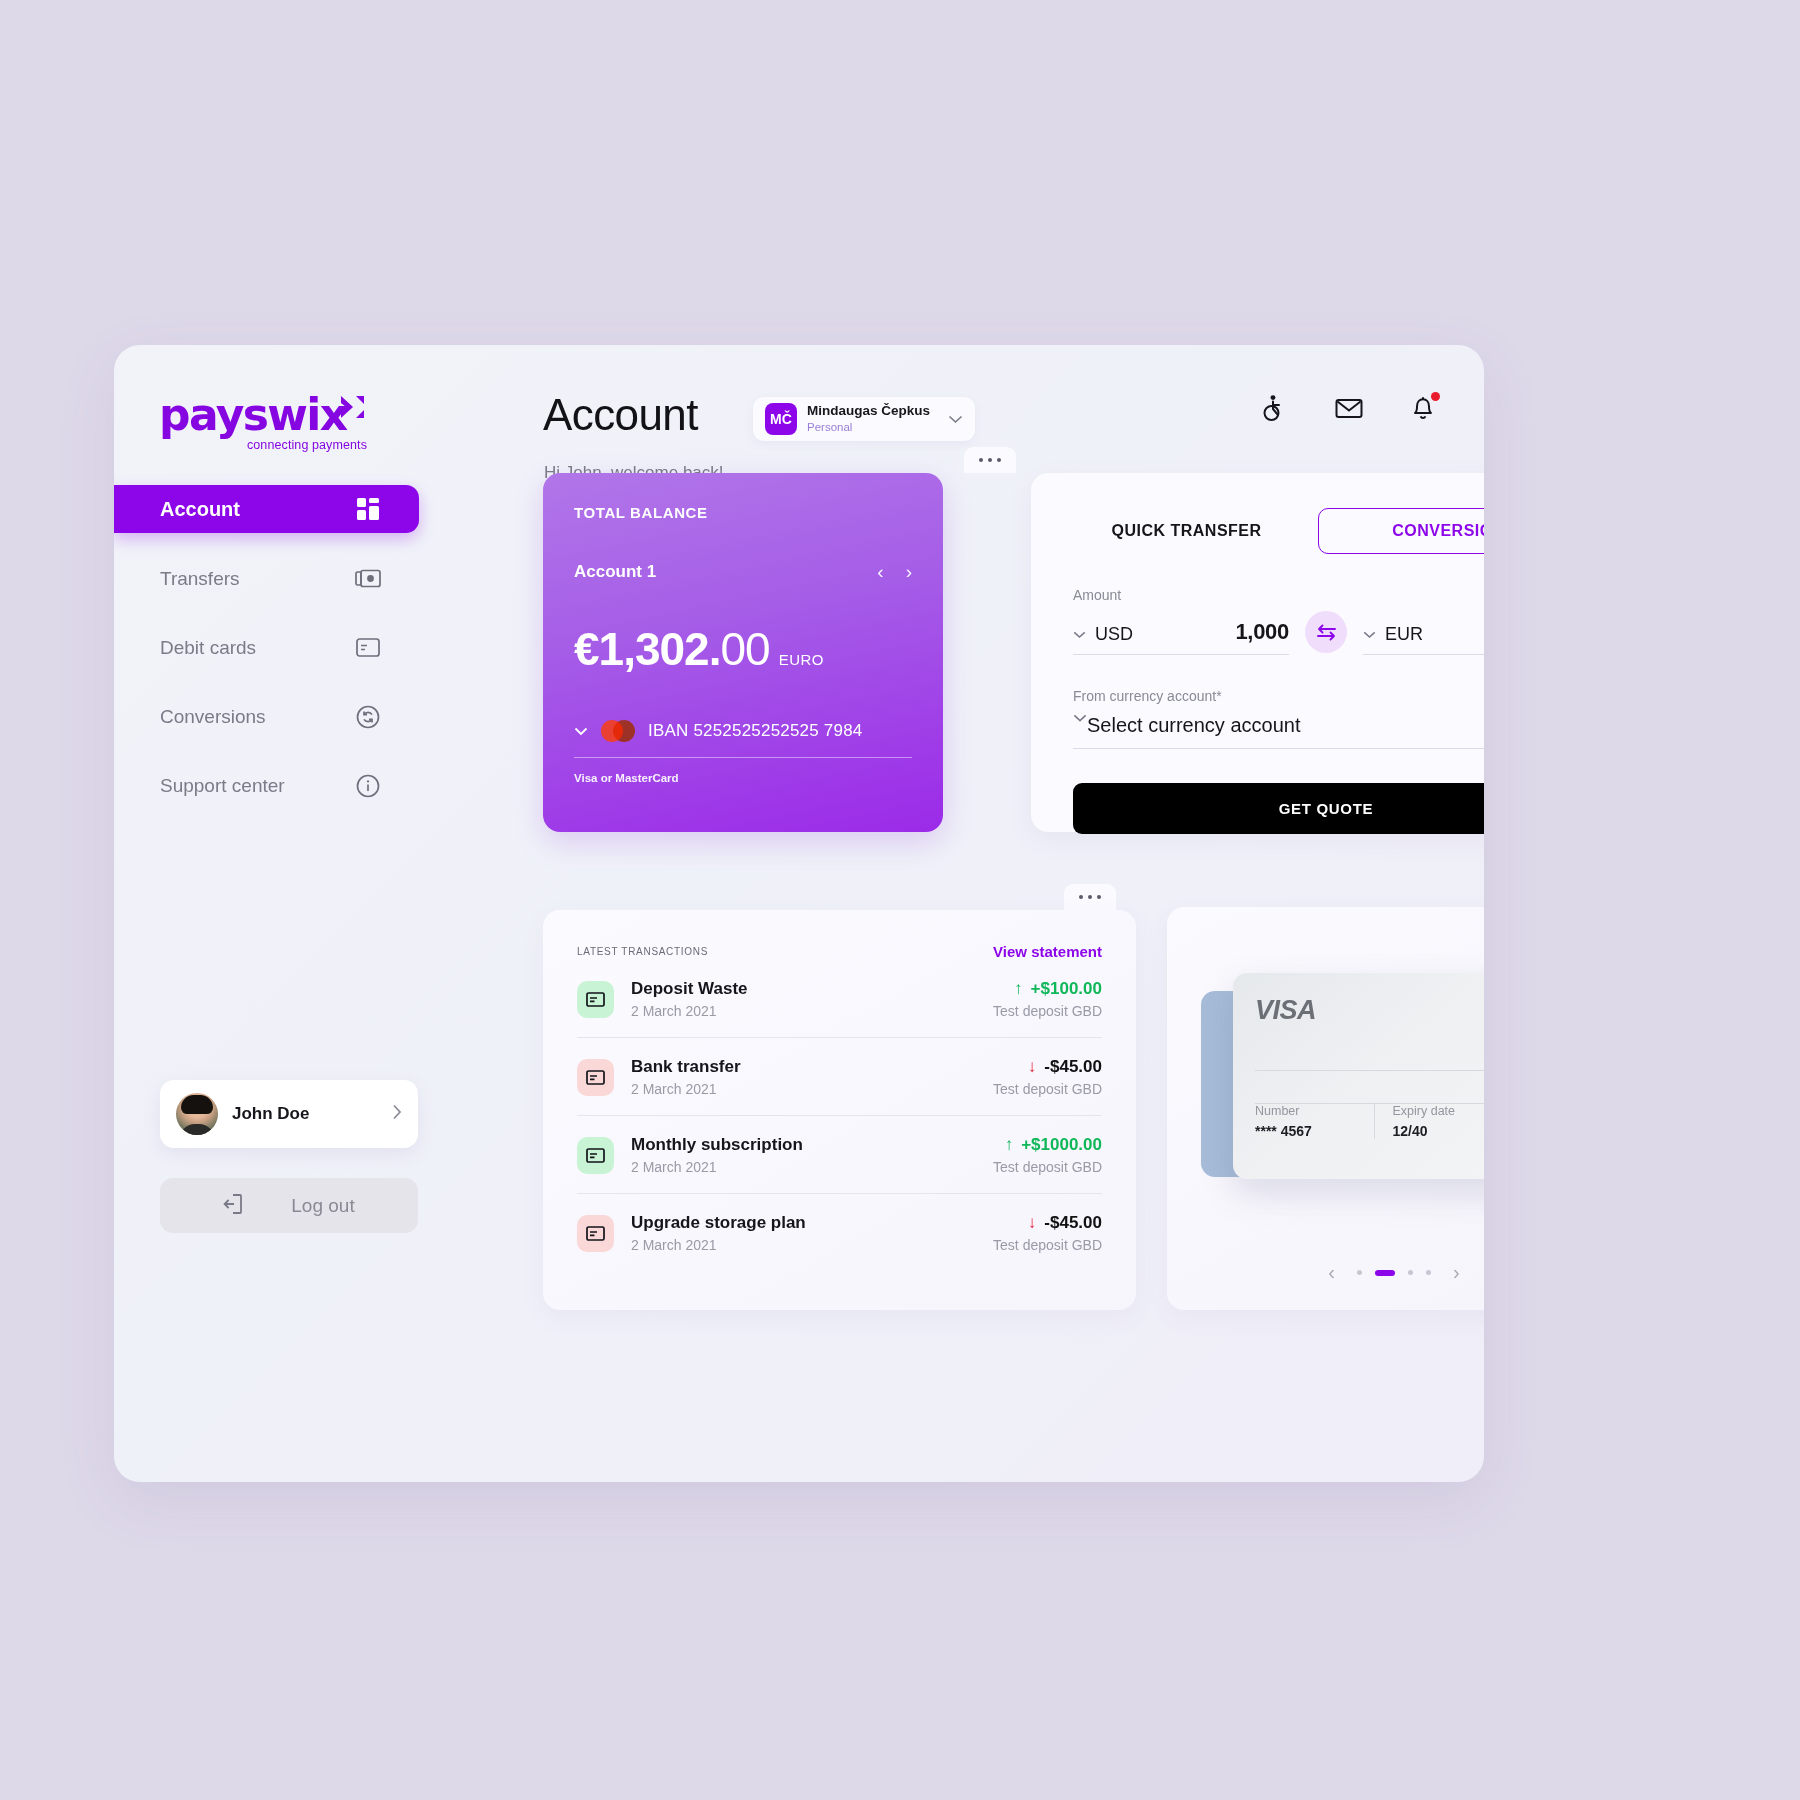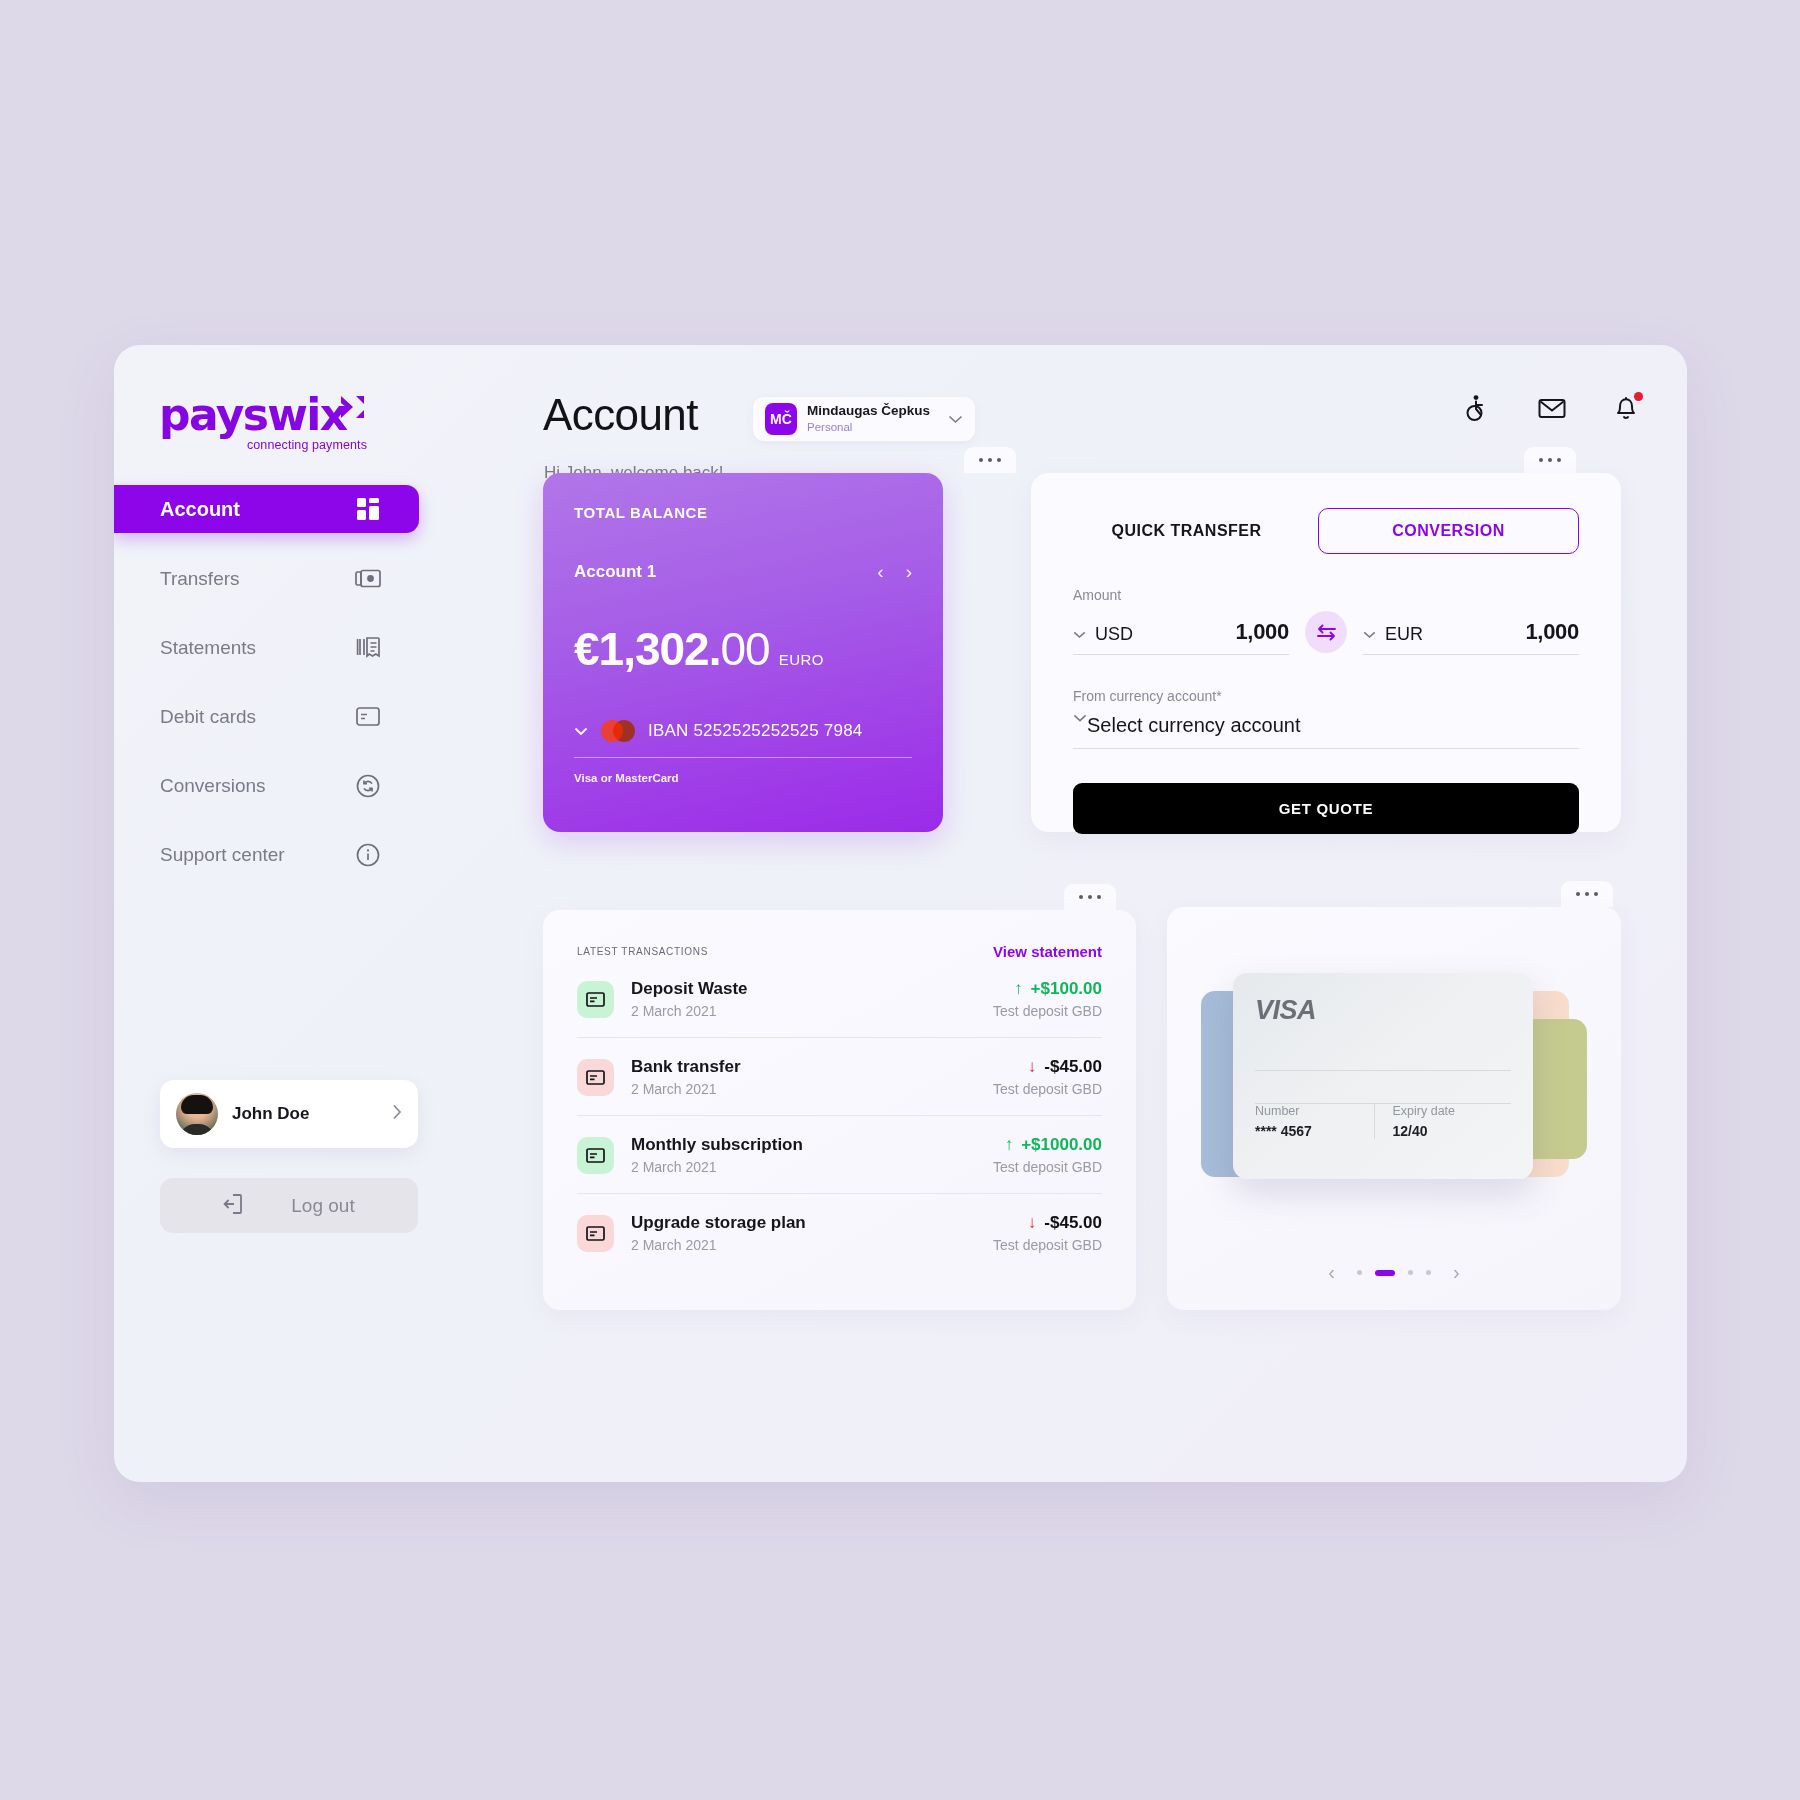--- a/index.html
+++ b/index.html
@@ -7,21 +7,21 @@
     width: 1800px; height: 1800px;
     background: #ded9e9;
     font-family: "Liberation Sans", sans-serif;
     overflow: hidden;
   }
   .page { position: relative; width: 1800px; height: 1800px; }
 
   .app {
     position: absolute;
     left: 114px; top: 345px;
-    width: 1573px; height: 1137px;
+    width: 1370px; height: 1137px;
     background: linear-gradient(135deg, #f1f3f9 0%, #eff1f8 45%, #f0eef8 100%);
     border-radius: 26px;
     box-shadow: 0 18px 60px rgba(90,70,140,.10);
     overflow: hidden;
   }
 
   
   .sidebar { position: absolute; left: 0; top: 0; width: 305px; height: 100%; }
   .logo { position: absolute; left: 45px; top: 49px; width: 210px; }
   .logo-word { display:block; font-size: 44px; font-weight: 700; color: #8506e0;
@@ -255,30 +255,20 @@
         <span class="lbl">Transfers</span>
         <span class="nav-ico">
           <svg width="26" height="22" viewBox="0 0 26 22" fill="none" stroke="#6f6f7c" stroke-width="1.7">
             <rect x="1" y="4" width="5" height="13" rx="1.5"></rect>
                 <rect x="6" y="2.5" width="19" height="16" rx="2"></rect>
             <circle cx="15.5" cy="10.5" r="3.4" fill="#6f6f7c" stroke="none"></circle>
           </svg>
         </span>
       </div>
 
-      <div class="nav-item">
-        <span class="lbl">Statements</span>
-        <span class="nav-ico">
-          <svg width="25" height="24" viewBox="0 0 25 24" fill="none" stroke="#6f6f7c" stroke-width="1.7">
-            <path d="M11 2h11a1 1 0 011 1v17l-3.2-2-3.3 2-3.3-2L11 20z"></path>
-            <path d="M14.5 7h6M14.5 11h6M14.5 15h4"></path>
-            <path d="M8 3v16M4 3v16M1.6 3v16"></path>
-          </svg>
-        </span>
-      </div>
 
       <div class="nav-item">
         <span class="lbl">Debit cards</span>
         <span class="nav-ico">
           <svg width="24" height="19" viewBox="0 0 24 19" fill="none" stroke="#6f6f7c" stroke-width="1.7">
             <rect x="1" y="1" width="22" height="17" rx="2.5"></rect>
                 <path d="M5 7.5h6M5 11.5h4"></path>
           </svg>
         </span>
       </div>

